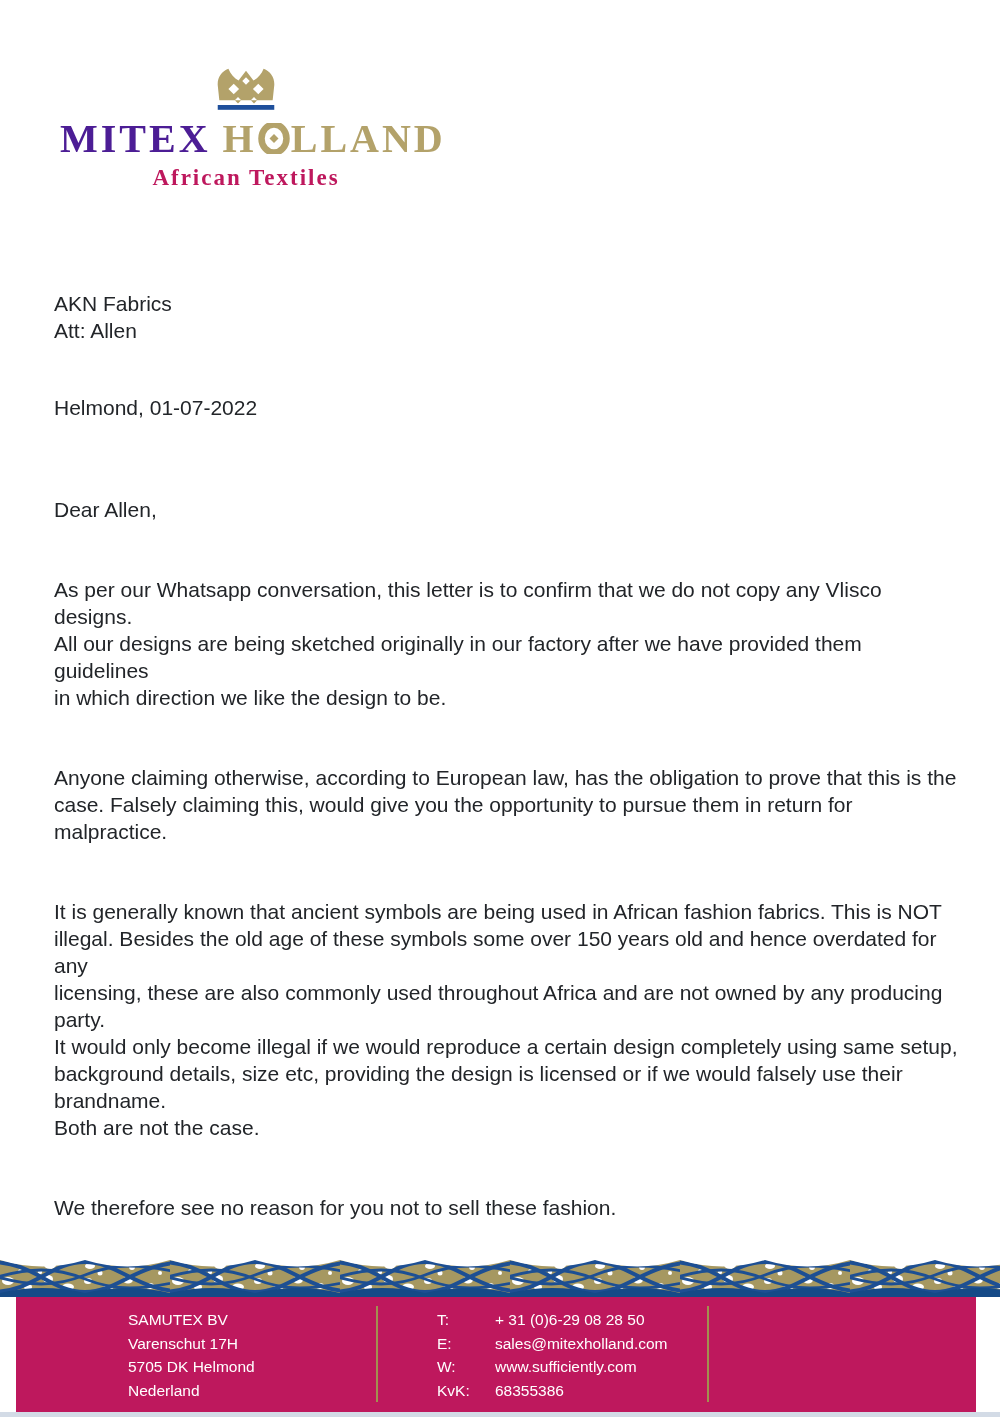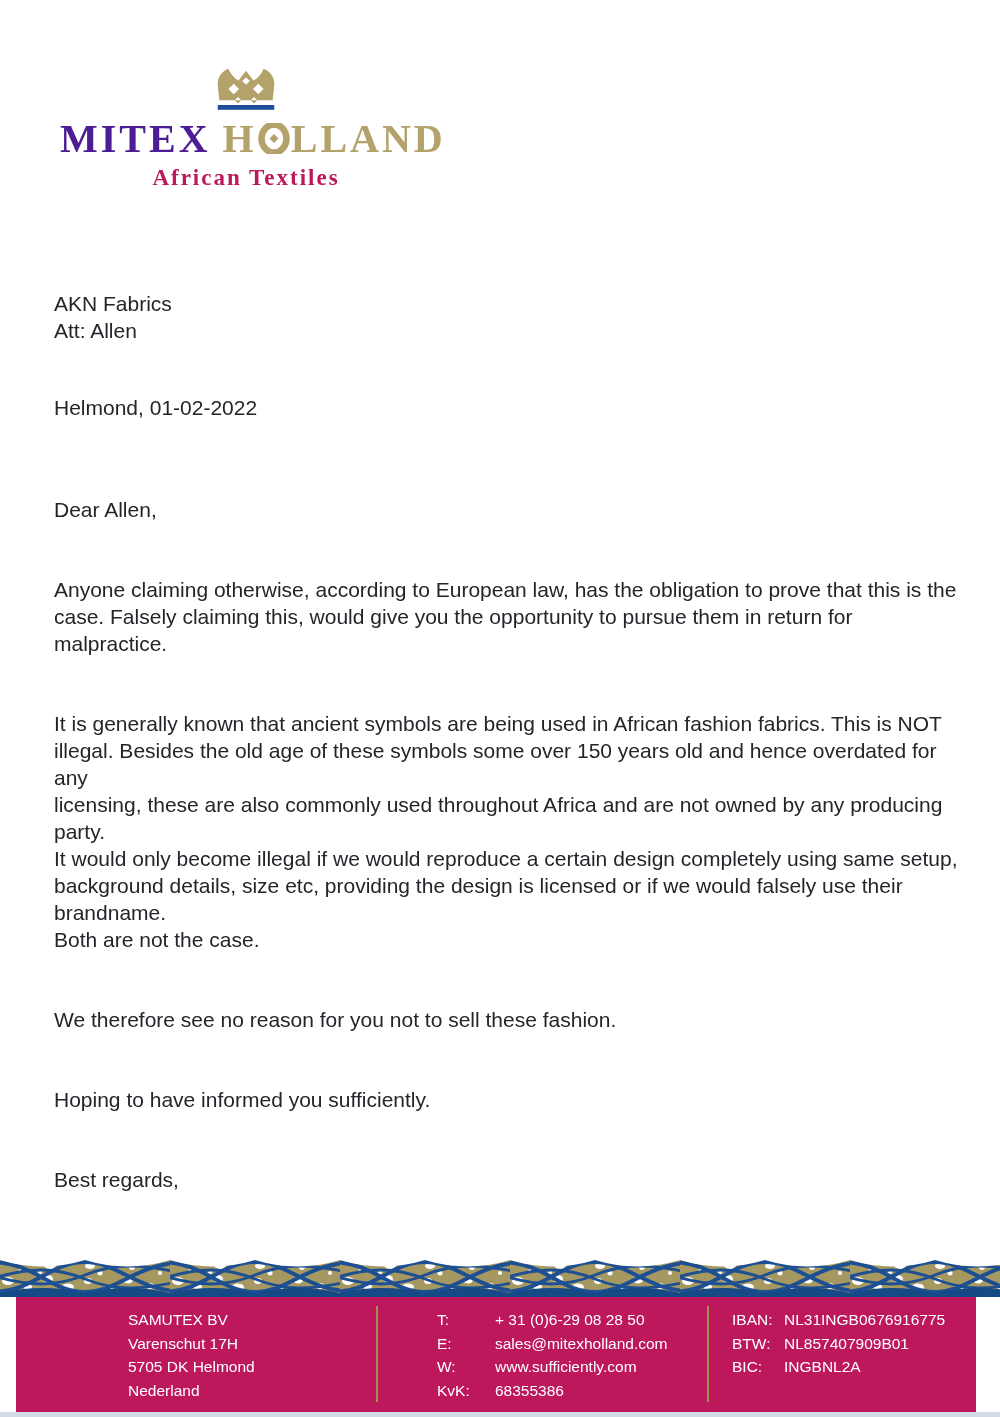--- a/index.html
+++ b/index.html
@@ -90,22 +90,25 @@
             <ellipse cx="16" cy="15.5" rx="12.5" ry="14" fill="none" stroke="#b3a26a" stroke-width="6.5"></ellipse>
             <path d="M16,11 l4.5,4.5 -4.5,4.5 -4.5,-4.5 Z" fill="#b3a26a"></path>
           </svg></span><span>LLAND</span></span>
   </div>
   <div class="tagline">African Textiles</div>
 </header>
 
 <main class="letter">
   <div class="blk">AKN Fabrics
 Att: Allen</div>
-  <div class="blk m-date">Helmond, 01-02-2022</div>
+  <div class="blk m-date">Helmond, 01-07-2022</div>
   <div class="blk m-salut">Dear Allen,</div>
+  <div class="blk m-para">As per our Whatsapp conversation, this letter is to confirm that we do not copy any Vlisco designs.
+All our designs are being sketched originally in our factory after we have provided them guidelines
+in which direction we like the design to be.</div>
   <div class="blk m-para">Anyone claiming otherwise, according to European law, has the obligation to prove that this is the
 case. Falsely claiming this, would give you the opportunity to pursue them in return for malpractice.</div>
   <div class="blk m-para">It is generally known that ancient symbols are being used in African fashion fabrics. This is NOT
 illegal. Besides the old age of these symbols some over 150 years old and hence overdated for any
 licensing, these are also commonly used throughout Africa and are not owned by any producing
 party.
 It would only become illegal if we would reproduce a certain design completely using same setup,
 background details, size etc, providing the design is licensed or if we would falsely use their
 brandname.
 Both are not the case.</div>
@@ -161,20 +164,15 @@
 
   <div class="f-col f-contact">
     <div class="f-row"><span class="lbl">T:</span><span class="val">+ 31 (0)6-29 08 28 50</span></div>
     <div class="f-row"><span class="lbl">E:</span><span class="val">sales@mitexholland.com</span></div>
     <div class="f-row"><span class="lbl">W:</span><span class="val">www.sufficiently.com</span></div>
     <div class="f-row"><span class="lbl">KvK:</span><span class="val">68355386</span></div>
   </div>
 
   <div class="f-divider f-div-2"></div>
 
-  <div class="f-col f-bank">
-    <div class="f-row"><span class="lbl">IBAN:</span><span class="val">NL31INGB0676916775</span></div>
-    <div class="f-row"><span class="lbl">BTW:</span><span class="val">NL857407909B01</span></div>
-    <div class="f-row"><span class="lbl">BIC:</span><span class="val">INGBNL2A</span></div>
-  </div>
 </footer>
 
 <div class="page-edge"></div>
 
 </body></html>

